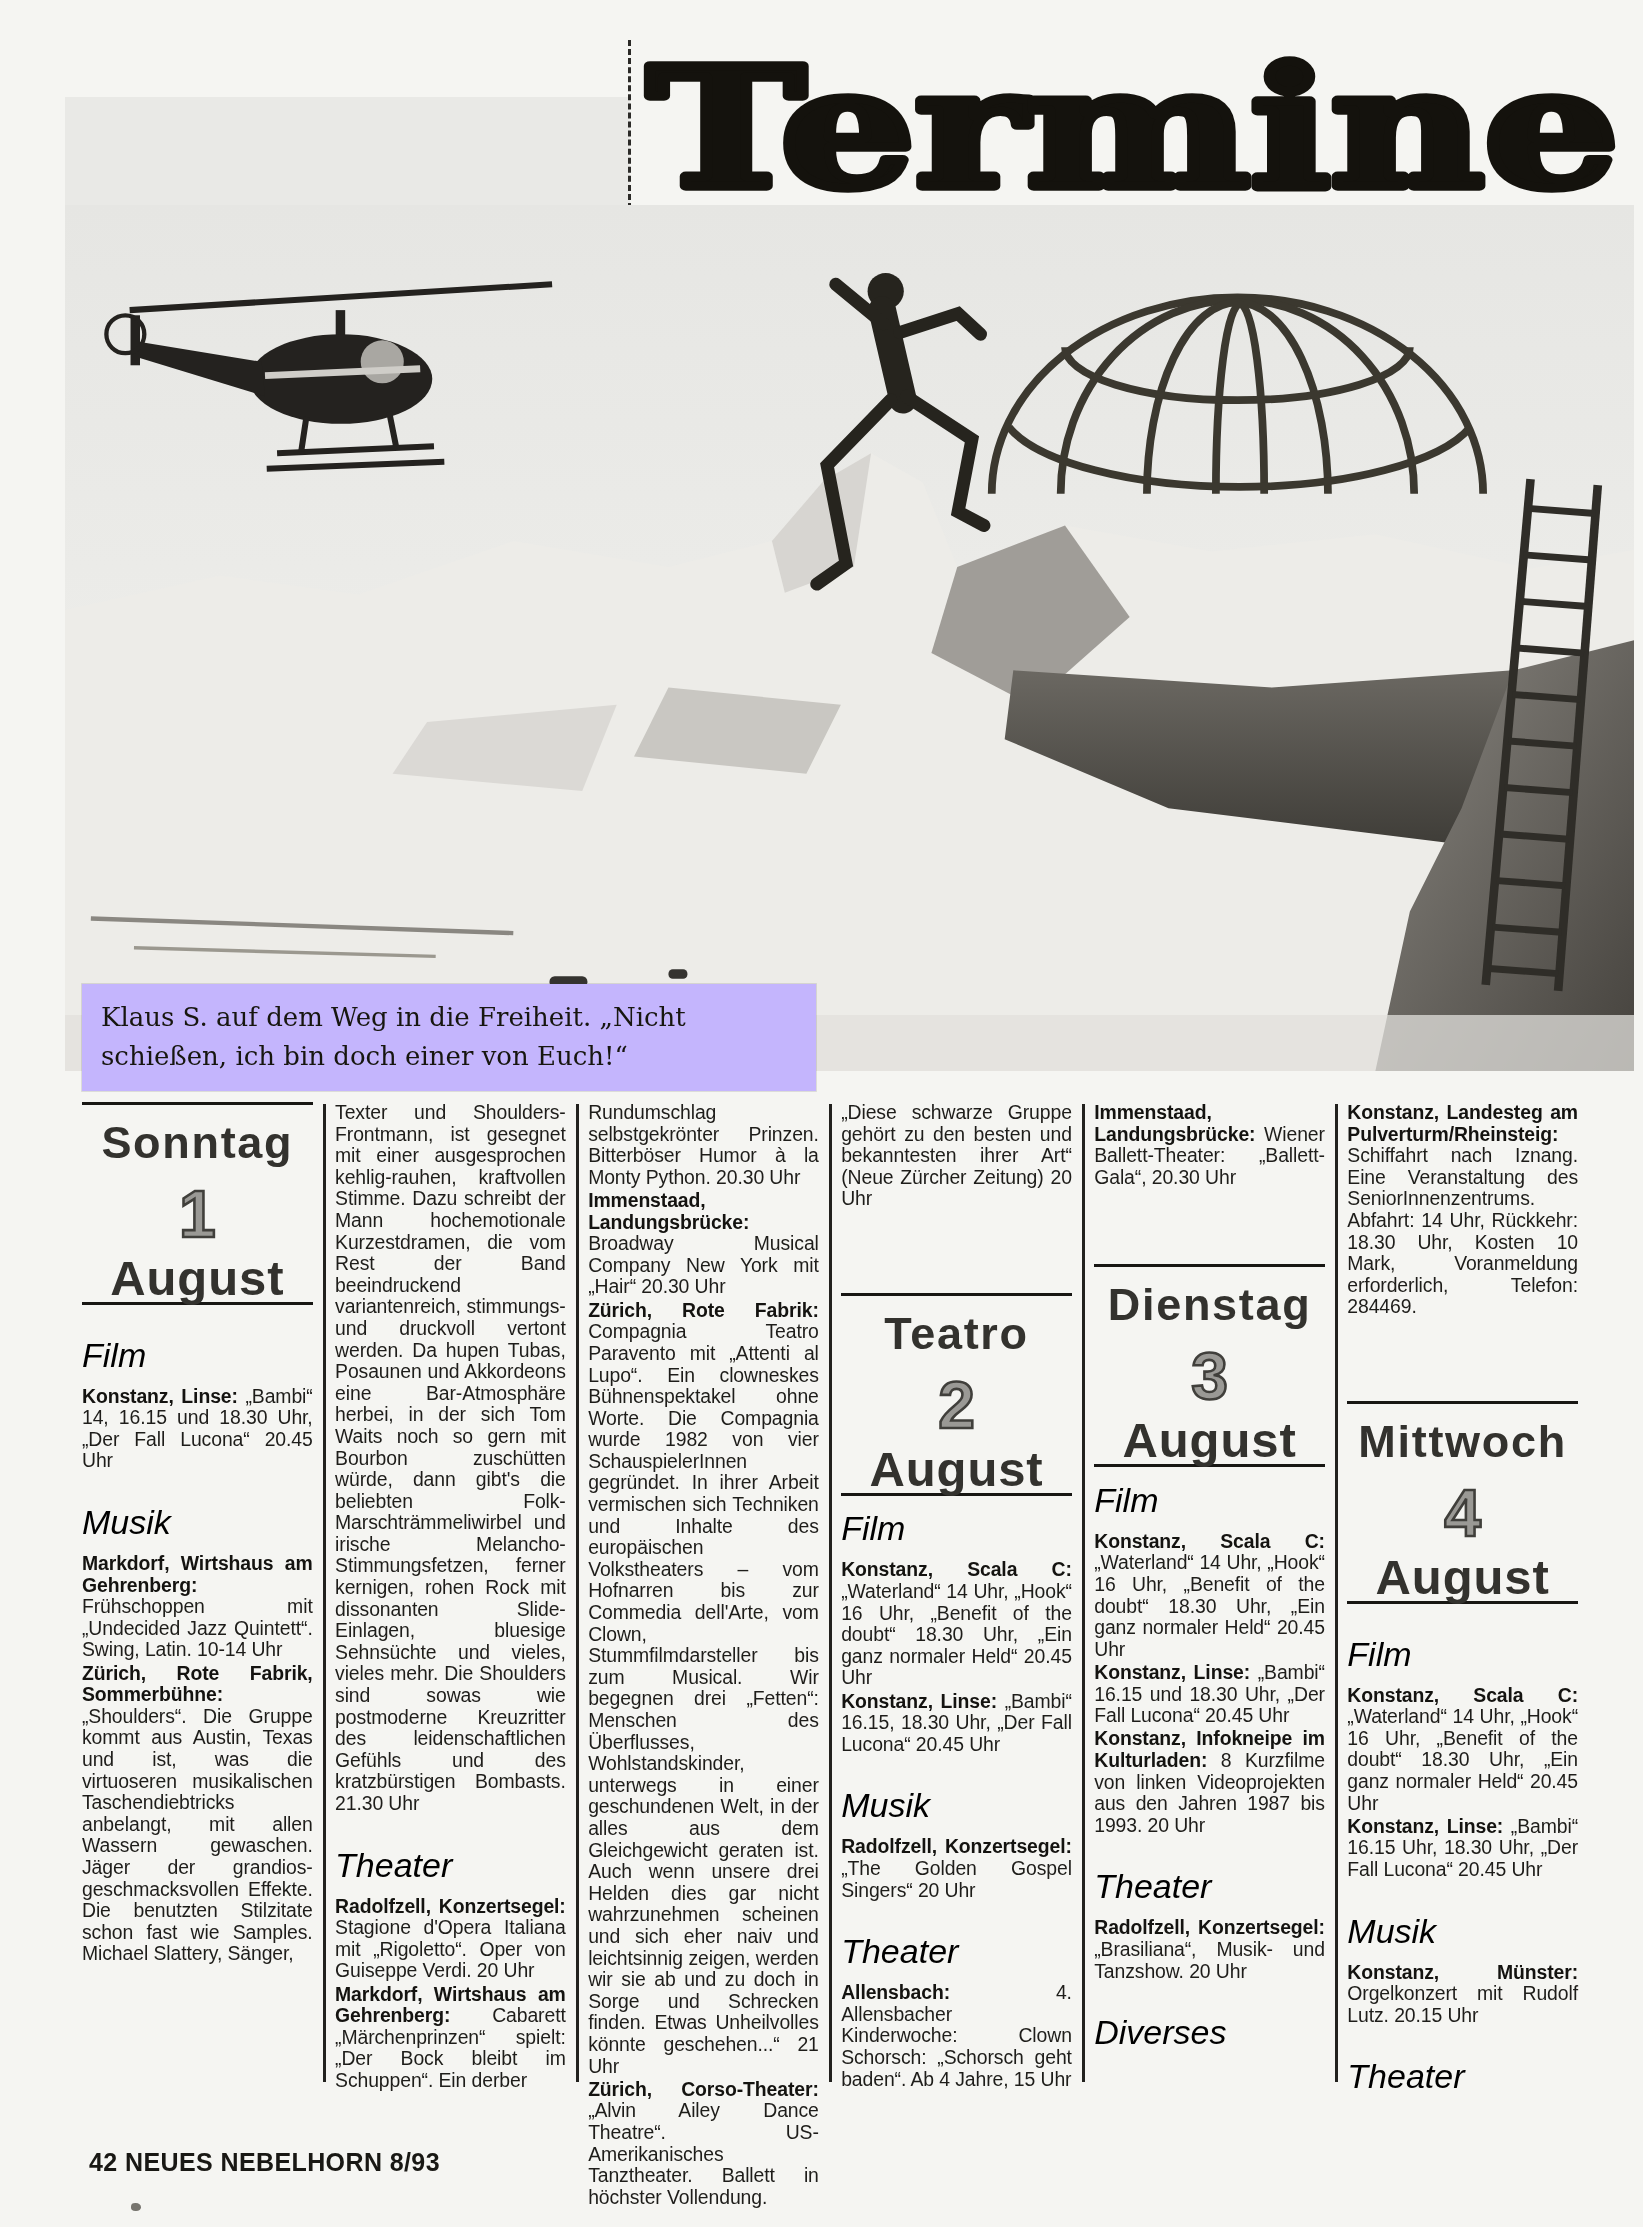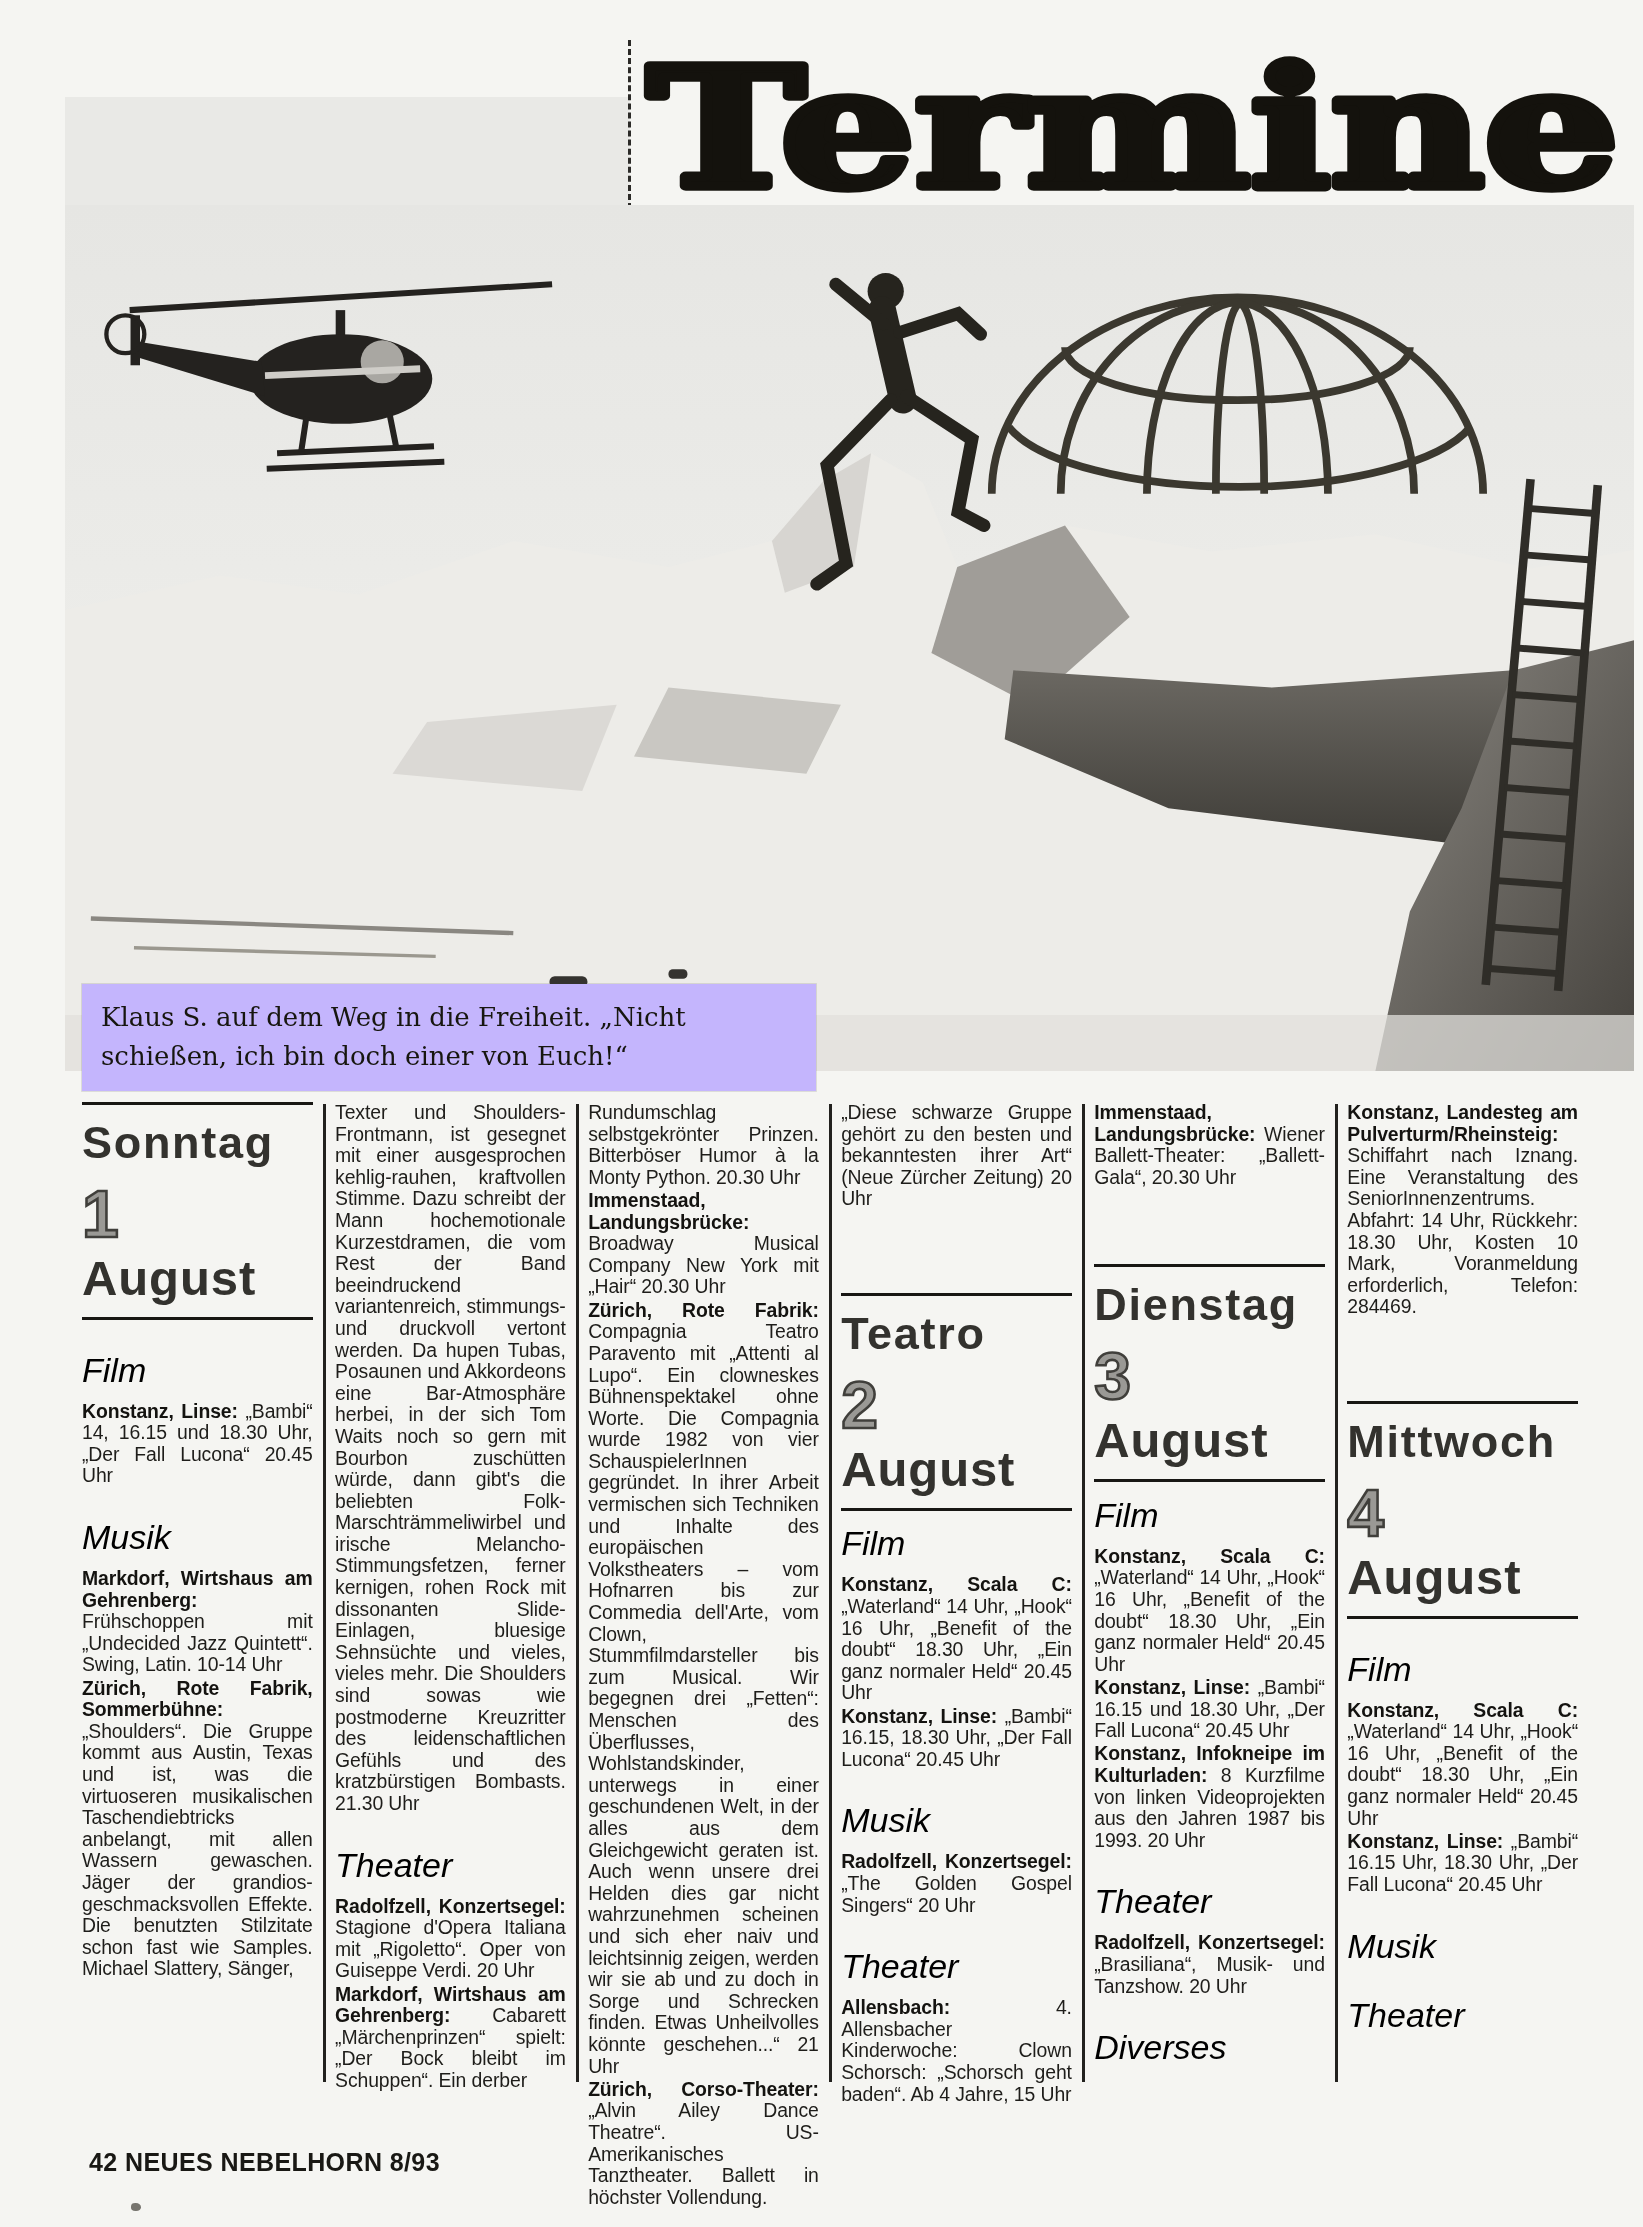--- a/index.html
+++ b/index.html
@@ -21,22 +21,22 @@
     box-shadow:0 0 0 0.9px rgba(60,58,52,.15);
   }
   
   .listing{position:absolute;left:82px;top:1102px;width:1496px;height:1017px;
     display:grid;grid-template-columns:repeat(6,1fr);column-gap:22.4px;}
   .vsep{position:absolute;top:1.7px;width:2.6px;height:978px;background:#22211e;}
   .vsep.s1{left:241px;} .vsep.s2{left:494px;} .vsep.s3{left:747px;}
   .vsep.s4{left:1000px;} .vsep.s5{left:1253px;}
   .col{position:relative;}
   .day-block{
-    border-top:3.4px solid #181714;border-bottom:3.4px solid #181714;
-    padding:12px 0 17px;
+    text-align:center;border-top:3.4px solid #181714;border-bottom:3.4px solid #181714;
+    padding:12px 0 2px;
   }
   .day-block.pushed{margin-top:83px;}
   .day-block.pushed2{margin-top:76px;}
   .day-name{font-weight:bold;font-size:45px;line-height:52px;letter-spacing:1.7px;color:#33322e;}
   .day-num{
     font-weight:bold;font-size:66px;line-height:67px;margin:12px 0 8.6px;
     color:#9a9995;-webkit-text-stroke:2.6px #403f3b;
   }
   .day-month{font-weight:bold;font-size:49px;line-height:43px;letter-spacing:0.9px;color:#33322e;}
   .section-heading{
@@ -220,20 +220,21 @@
       <p class="entry"><b>Konstanz, Landesteg am Pulverturm/Rheinsteig:</b> <span>Schiffahrt nach Iznang. Eine Veranstaltung des SeniorInnenzentrums. Abfahrt: 14 Uhr, Rückkehr: 18.30 Uhr, Kosten 10 Mark, Voranmeldung erforderlich, Telefon: 284469.</span></p>
       <div class="day-block pushed">
         <div class="day-name">Mittwoch</div>
         <div class="day-num">4</div>
         <div class="day-month">August</div>
       </div>
       <div class="section-heading">Film</div>
       <p class="entry"><b>Konstanz, Scala C:</b> <span>„Waterland“ 14 Uhr, „Hook“ 16 Uhr, „Benefit of the doubt“ 18.30 Uhr, „Ein ganz normaler Held“ 20.45 Uhr</span></p>
       <p class="entry"><b>Konstanz, Linse:</b> <span>„Bambi“ 16.15 Uhr, 18.30 Uhr, „Der Fall Lucona“ 20.45 Uhr</span></p>
       <div class="section-heading">Musik</div>
+      <p class="entry"><b>Konstanz, Münster:</b> <span>Orgelkonzert mit Rudolf Lutz. 20.15 Uhr</span></p>
       <div class="section-heading">Theater</div>
     </div>
   </div>
 
   <div class="page-footer">42 NEUES NEBELHORN 8/93</div>
   <div class="ink-speck"></div>
 
 </div>
 
 

